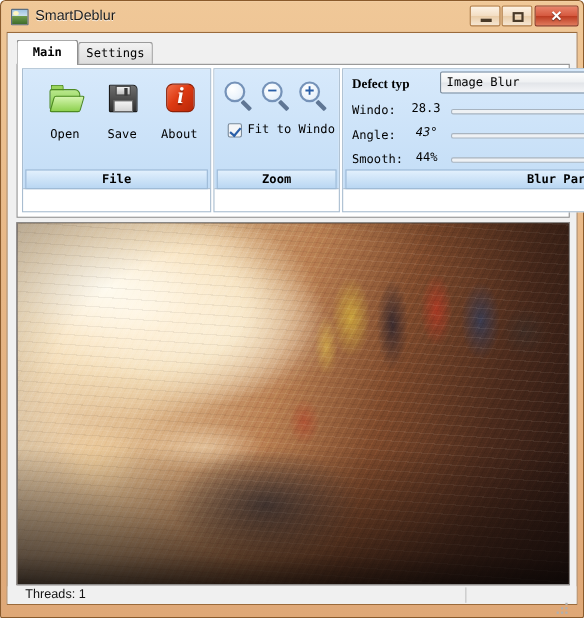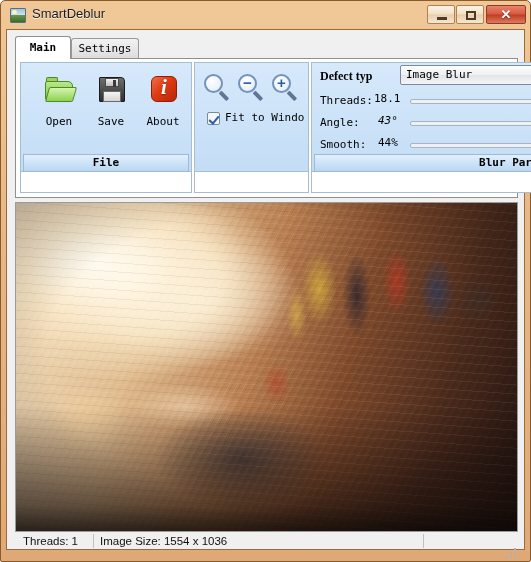--- a/index.html
+++ b/index.html
@@ -607,34 +607,35 @@
                 <span class="handle"></span>
               <span class="sign">+</span>
             </div>
 
             <div id="chk-fit">
               <span class="box"></span>
               <span class="txt">Fit to Windo</span>
             </div>
 
           </div>
+          <div class="group-title">Zoom</div>
         </div>
 
         <div class="group" id="group-blur">
           <div class="group-body">
 
             <div id="lbl-defect">Defect typ</div>
             <div id="combo-defect">
               <span class="val">Image Blur</span>
 
             </div>
 
             <div class="prow" id="row-length">
-              <span class="pname">Threads:</span>
-              <span class="pval">18.1</span>
+              <span class="pname">Windo:</span>
+              <span class="pval">28.3</span>
               <span class="groove"></span>
             </div>
 
             <div class="prow" id="row-angle">
               <span class="pname">Angle:</span>
               <span class="pval">43°</span>
               <span class="groove"></span>
             </div>
 
             <div class="prow" id="row-smooth">
@@ -656,21 +657,20 @@
           <div class="layer" id="L-objs"></div>
           <div class="layer" id="L-ring"></div>
           <div class="layer" id="L-ring2"></div>
           <div class="layer" id="L-vig"></div>
         </div>
       </div>
 
       <div id="statusbar">
         <div id="status-inner">
           <div class="sfield" id="st-threads">Threads: 1</div>
-          <div class="sfield sep" id="st-imgsize">Image Size: 1554 x 1036</div>
           <div class="sfield sep" id="st-blank"></div>
           <div id="grip">
             <i style="left:8px;top:8px"></i>
               <i style="left:4px;top:8px"></i>
               <i style="left:0px;top:8px"></i>
             <i style="left:8px;top:4px"></i>
               <i style="left:4px;top:4px"></i>
             <i style="left:8px;top:0px"></i>
           </div>
         </div>

